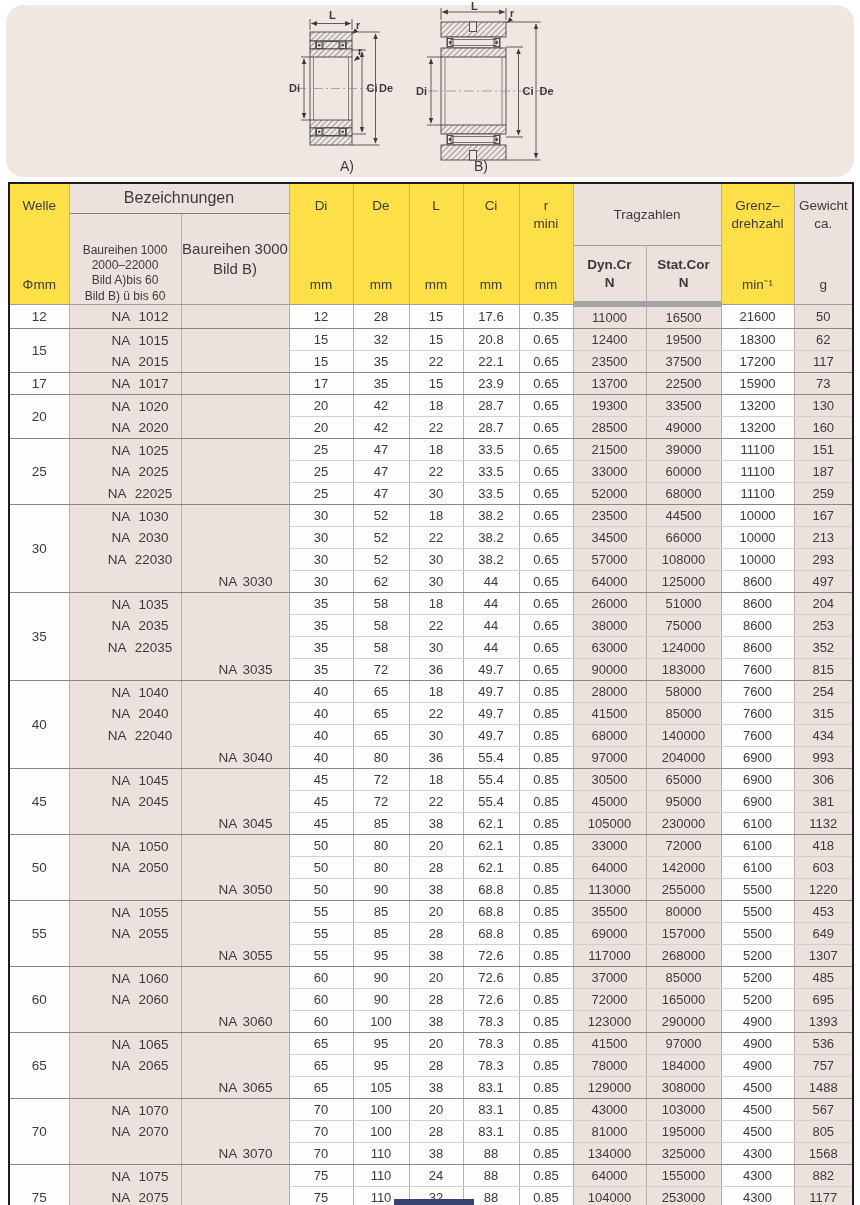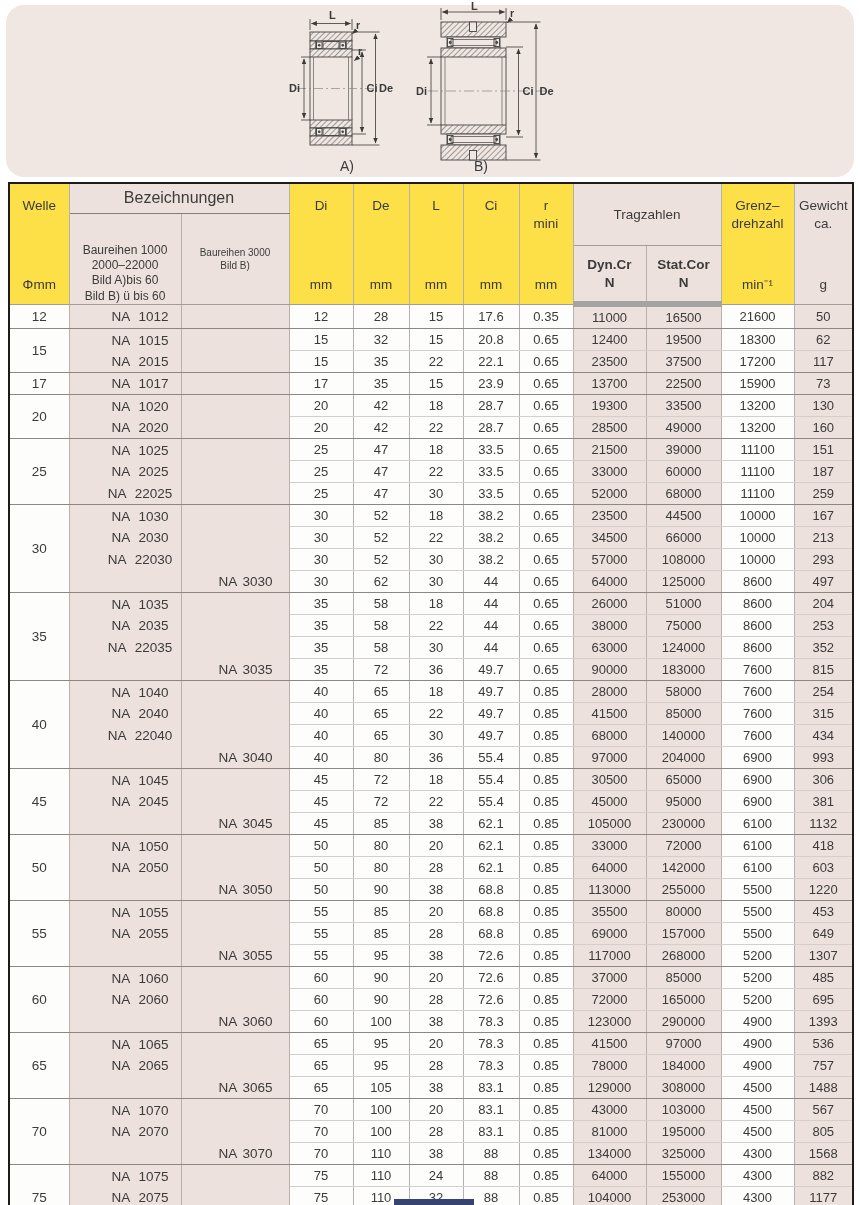--- a/index.html
+++ b/index.html
@@ -231,21 +231,21 @@
       <tr style="height:28px">
         <th rowspan="2" class="shade small-lines hb">
           <div class="vcenter small-lines">
             <span>Baureihen 1000</span>
             <span>2000–22000</span>
             <span>Bild A)bis 60</span>
             <span>Bild B) ü bis 60</span>
           </div>
         </th>
         <th rowspan="2" class="shade">
-          <div class="vcenter" style="font-size:10px;">
+          <div class="vcenter" style="font-size:15px;">
             <span>Baureihen 3000</span>
             <span>Bild B)</span>
           </div>
         </th>
       </tr>
       <tr class="hrow-last" style="height:50px">
         <th class="shade">
           <div class="vcenter">
               <span>Dyn.Cr</span>
               <span>N</span>

